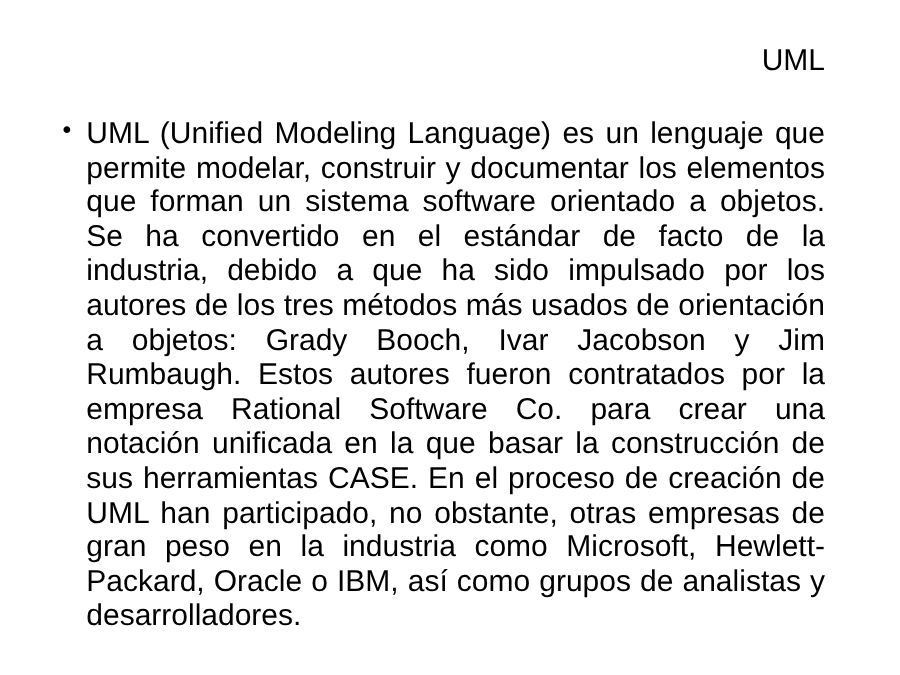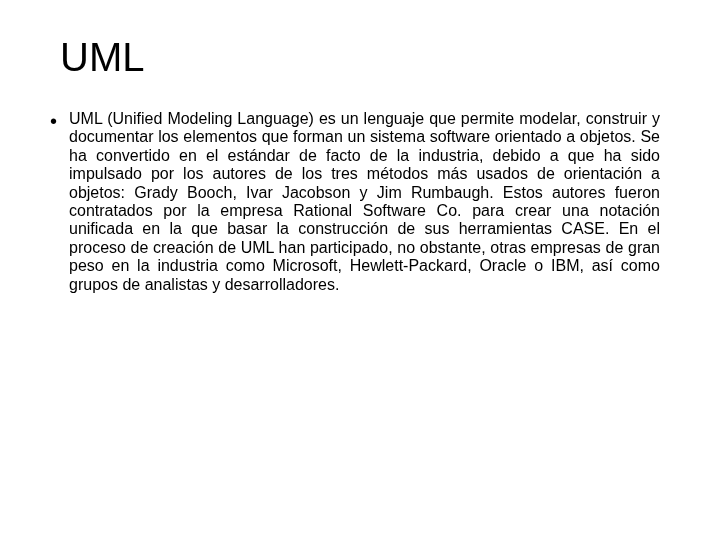--- a/index.html
+++ b/index.html
@@ -9,39 +9,39 @@
     }
     body {
       width: 720px;
       height: 540px;
       background: #ffffff;
       font-family: Arial, Helvetica, sans-serif;
       color: #000000;
       padding: 30px 60px 30px 60px;
     }
     .title {
-      font-size: 40px;
+      font-size: 24px;
       font-weight: 400;
-      text-align: left;
+      text-align: right;
       margin-bottom: 30px;
       margin-top: 5px;
     }
     .bullet-wrapper {
       display: flex;
       align-items: flex-start;
     }
     .bullet-marker {
       font-size: 20px;
       line-height: 1.15;
       margin-right: 12px;
       margin-left: -10px;
       flex-shrink: 0;
     }
     .body-text {
-      font-size: 16px;
+      font-size: 24px;
       line-height: 1.15;
       text-align: justify;
       text-justify: inter-word;
     }
   </style>
 </head>
 <body>
 
 <h1 class="title">UML</h1>
 

